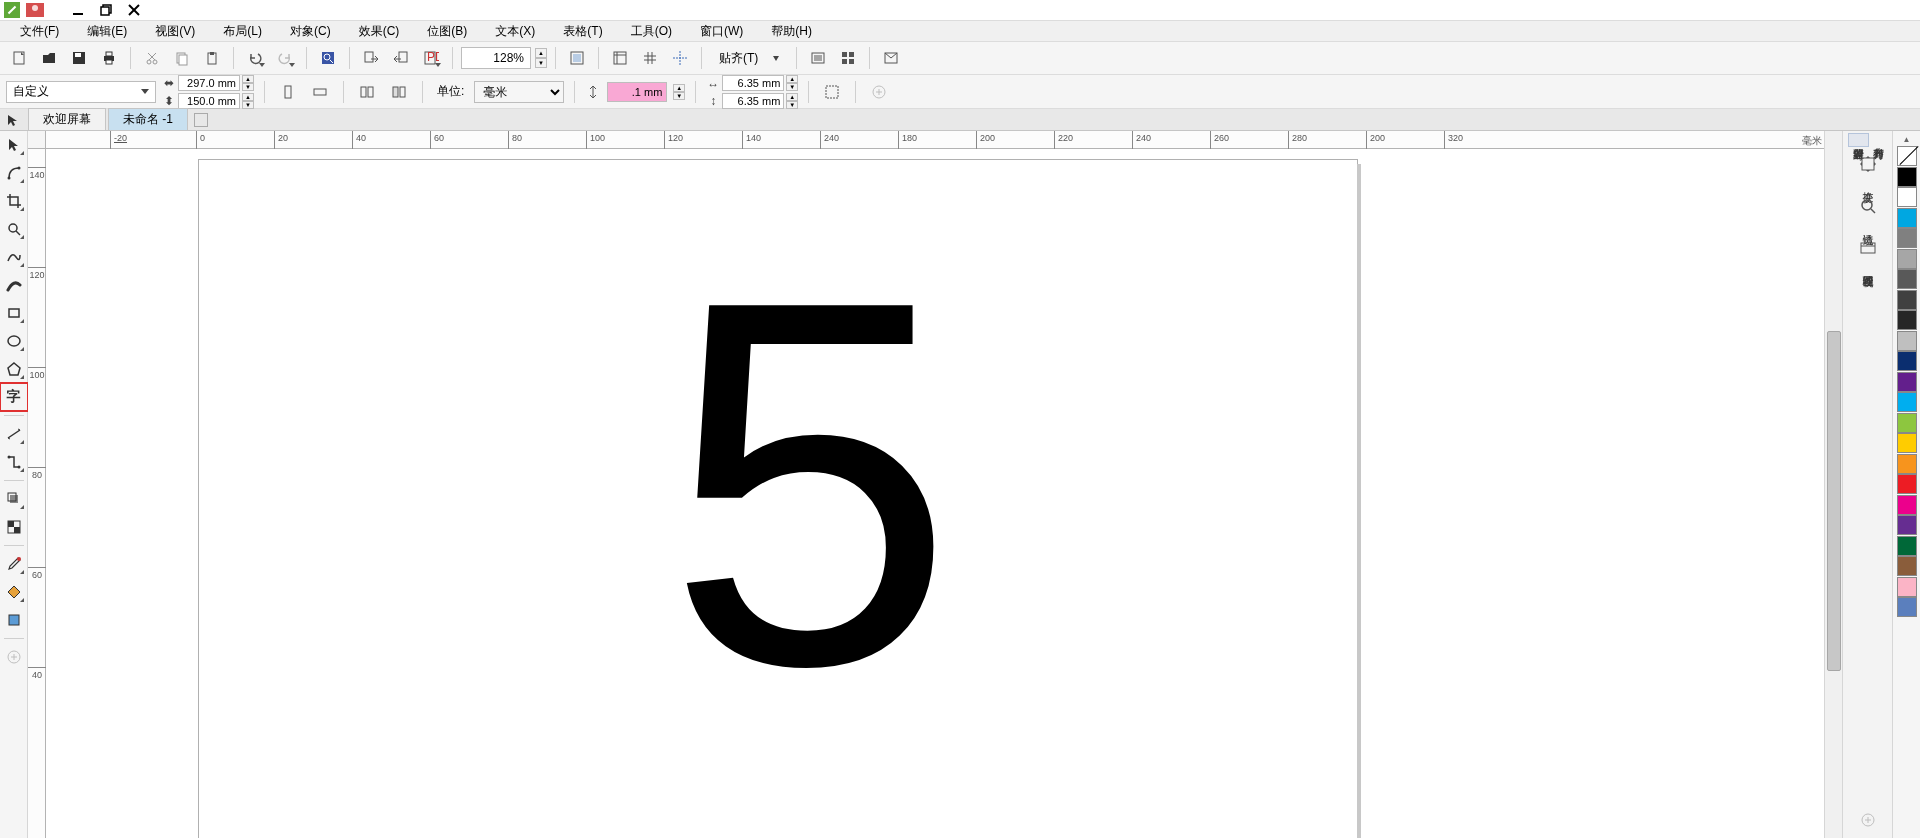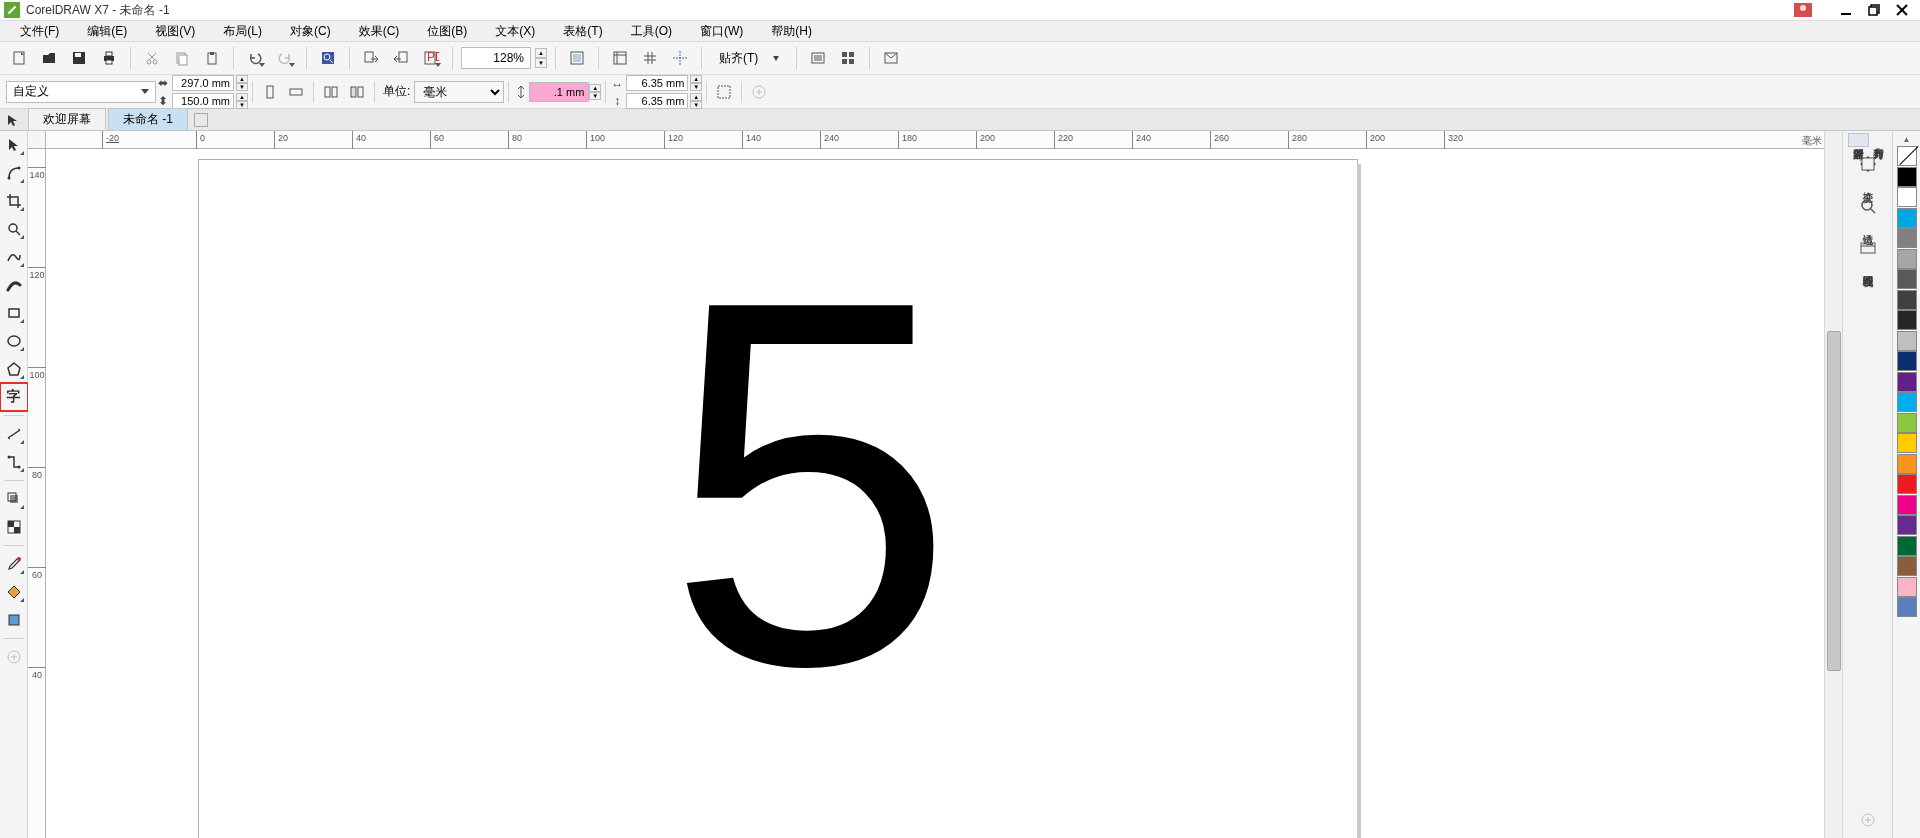--- a/index.html
+++ b/index.html
@@ -26,21 +26,21 @@
 .tb-btn.split::after { content: ""; position: absolute; right: 2px; bottom: 2px; width: 0; height: 0; border-left: 3px solid transparent; border-right: 3px solid transparent; border-top: 4px solid #555; }
 .tb-sep { width: 1px; height: 22px; background: #cfcfcf; margin: 0 4px; }
 .tb-select { height: 22px; border: 1px solid #bdbdbd; background: #f6f6f6; padding: 0 4px; }
 .zoom-field { width: 70px; height: 22px; border: 1px solid #bdbdbd; background: #fff; display: flex; align-items: center; justify-content: flex-end; padding: 0 6px; }
 .spinner { width: 12px; display: flex; flex-direction: column; }
 .spinner div { flex: 1; font-size: 6px; text-align: center; line-height: 8px; border: 1px solid #bdbdbd; background: #f2f2f2; cursor: pointer; }
 .labeled-btn { height: 24px; padding: 0 8px; display: flex; align-items: center; gap: 15px; border: 1px solid transparent; border-radius: 2px; cursor: pointer; }
 .labeled-btn .caret { width: 0; height: 0; border-left: 3px solid transparent; border-right: 3px solid transparent; border-top: 5px solid #444; }
 
 
-.prop-bar { background: #f5f5f5; border-bottom: 1px solid #dcdcdc; display: flex; align-items: center; padding: 4px 6px; height: 34px; }
+.prop-bar { background: #f5f5f5; border-bottom: 1px solid #dcdcdc; display: flex; align-items: center; padding: 4px 6px; gap: 6px; height: 34px; }
 .page-select { width: 150px; height: 22px; border: 1px solid #bdbdbd; background: #fff; padding: 0 6px; display: flex; align-items: center; justify-content: space-between; }
 .page-select .caret { width: 0; height: 0; border-left: 4px solid transparent; border-right: 4px solid transparent; border-top: 5px solid #444; }
 .dim-block { display: flex; flex-direction: column; gap: 2px; }
 .dim-row { display: flex; align-items: center; gap: 2px; }
 .dim-row .ico { width: 14px; text-align: center; color: #444; }
 .dim-field { width: 62px; height: 16px; border: 1px solid #bdbdbd; background: #fff; font-size: 11px; text-align: right; padding: 0 3px; }
 .tiny-spin { width: 12px; display: flex; flex-direction: column; }
 .tiny-spin div { height: 8px; border: 1px solid #bdbdbd; background: #f2f2f2; font-size: 6px; text-align: center; line-height: 6px; cursor: pointer; }
 .unit-label { padding: 0 4px; }
 .measure-field { width: 60px; height: 20px; border: 1px solid #bdbdbd; background: #f9a8d4; text-align: right; padding: 0 4px; font-size: 11px; }
@@ -87,21 +87,20 @@
 .vscroll-gutter { width: 18px; background: #f0f0f0; border-left: 1px solid #d6d6d6; position: relative; }
 .vscroll-thumb { position: absolute; left: 2px; width: 14px; top: 200px; height: 340px; background: #c7c7c7; border: 1px solid #a6a6a6; border-radius: 2px; }
 
 svg { display: block; }
 </style>
 </head>
 <body>
 
 <div class="title-bar">
   <div class="logo"></div>
-  <div class="title-text">CorelDRAW X7 - 未命名 -1</div>
   <div class="win-controls">
     <div class="user-badge"></div>
     <div class="win-btn">
         <svg viewBox="0 0 14 14">
           <line x1="2" y1="11" x2="12" y2="11" stroke="#000" stroke-width="2"></line>
         </svg>
       </div>
     <div class="win-btn">
         <svg viewBox="0 0 14 14">
           <rect x="4" y="2" width="8" height="8" fill="none" stroke="#000" stroke-width="1.5"></rect>
@@ -498,21 +497,21 @@
           <line x1="5" y1="8" x2="11" y2="8" stroke="#888"></line>
           <line x1="8" y1="5" x2="8" y2="11" stroke="#888"></line>
         </svg>
       </div>
   </div>
 
   <div class="canvas-frame">
     <div class="ruler-corner"></div>
     <div class="ruler-h">
       <span class="unit">毫米</span>
-    <div class="tick" style="left: 56px; text-decoration: underline;">-20</div>
+    <div class="tick" style="left: 64px; text-decoration: underline;">-20</div>
         <div class="tick" style="left: 150px;">0</div>
         <div class="tick" style="left: 228px;">20</div>
         <div class="tick" style="left: 306px;">40</div>
         <div class="tick" style="left: 384px;">60</div>
         <div class="tick" style="left: 462px;">80</div>
         <div class="tick" style="left: 540px;">100</div>
         <div class="tick" style="left: 618px;">120</div>
         <div class="tick" style="left: 696px;">140</div>
         <div class="tick" style="left: 774px;">240</div>
         <div class="tick" style="left: 852px;">180</div>

